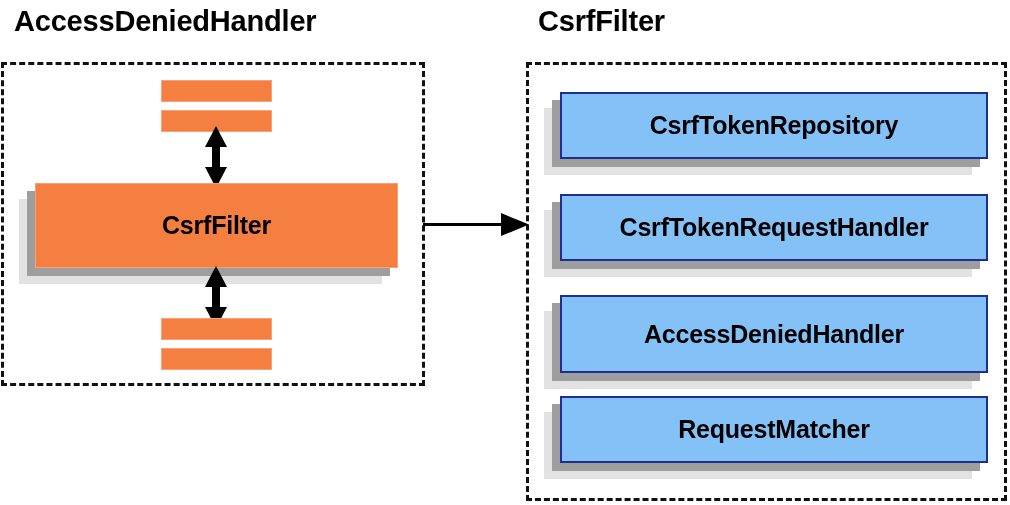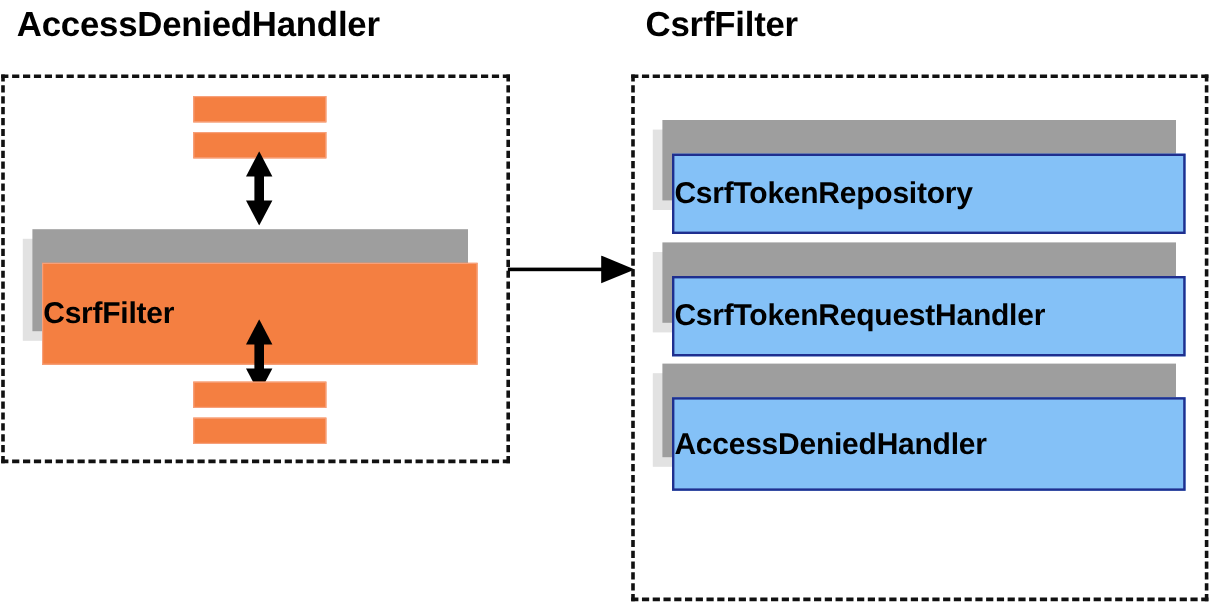--- a/index.html
+++ b/index.html
@@ -71,21 +71,21 @@
     background: #9e9e9e;
   }
   .node .face {
     position: absolute;
     left: 0; top: 0;
     width: 100%;
     height: 100%;
     box-sizing: border-box;
     display: flex;
     align-items: center;
-    margin-top: 36px;
+    justify-content: center;
   }
   .node .label {
     font-size: 25px;
     font-weight: bold;
     color: #000000;
     white-space: nowrap;
     letter-spacing: -0.2px;
     line-height: 1;
   }
 
@@ -181,14 +181,21 @@
   </div>
 
   <div class="node" style="left:560px; top:295px; width:428px; height:78px;">
     <div class="sh-light"></div>
     <div class="sh-dark"></div>
     <div class="face face-blue">
       <span class="label">AccessDeniedHandler</span>
     </div>
   </div>
 
+  <div class="node" style="left:560px; top:396px; width:428px; height:67px;">
+    <div class="sh-light"></div>
+    <div class="sh-dark"></div>
+    <div class="face face-blue">
+      <span class="label">RequestMatcher</span>
+    </div>
+  </div>
 
 </div>
 
 </body></html>

